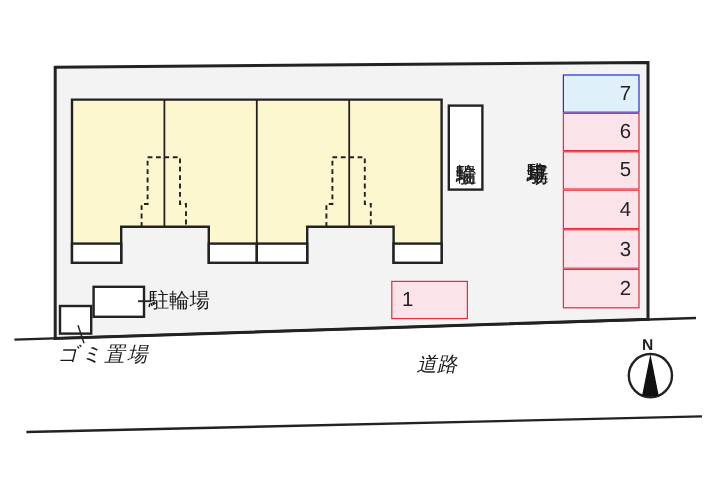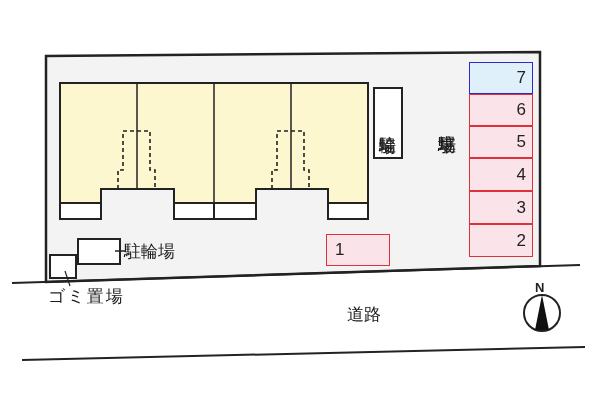--- a/index.html
+++ b/index.html
@@ -86,17 +86,17 @@
 <div class="space right" style="left:469px;top:224px;width:64px;height:33px;background:#fbe3ea;border:1.5px solid #e0303a;">
   <span>2</span>
 </div>
 
 <div class="space left" style="left:326px;top:234px;width:64px;height:32px;background:#fbe3ea;border:1.5px solid #e0303a;">
   <span>1</span>
 </div>
 
 <span class="lbl" style="left:124px;top:243px;font-size:17px;">駐輪場</span>
 
-<span class="lbl" style="left:48px;top:288px;font-size:17px;letter-spacing:2px;">ゴミ置場</span>
+<span class="lbl" style="left:48px;top:288px;font-size:17px;letter-spacing:2px;font-style:italic;">ゴミ置場</span>
 
-<span class="lbl" style="left:347px;top:306px;font-size:17px;">道路</span>
+<span class="lbl" style="left:347px;top:296px;font-size:17px;font-style:italic;">道路</span>
 
 <span class="north-n">N</span>
 
 </body></html>

